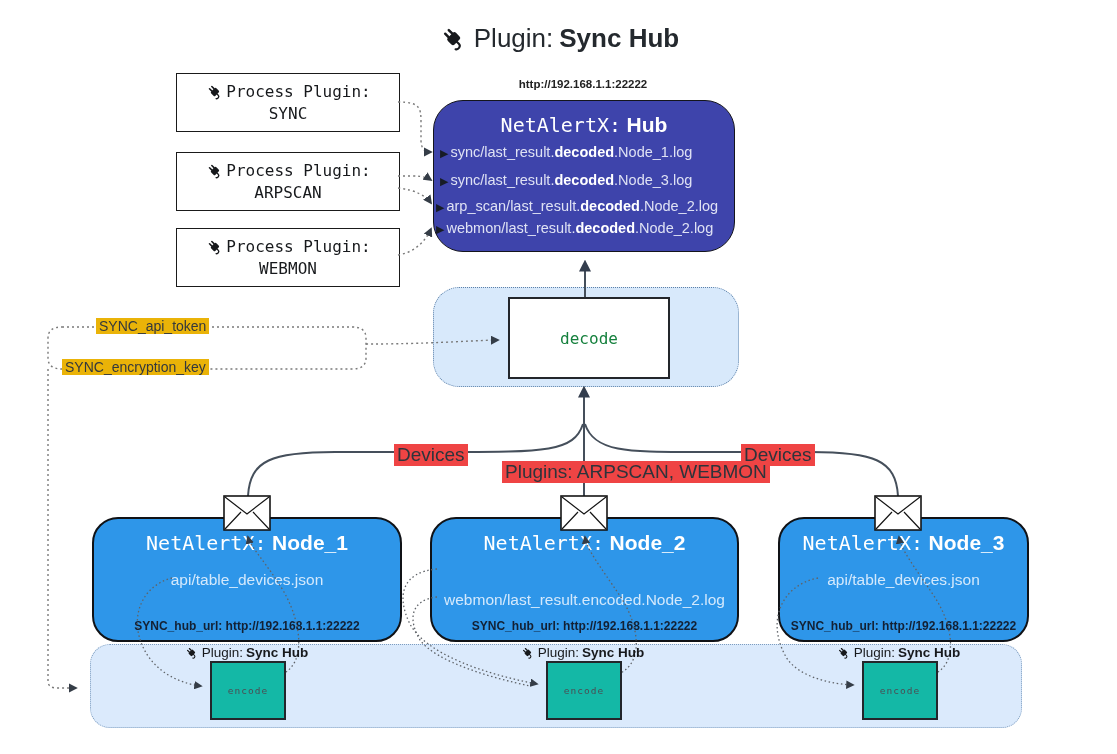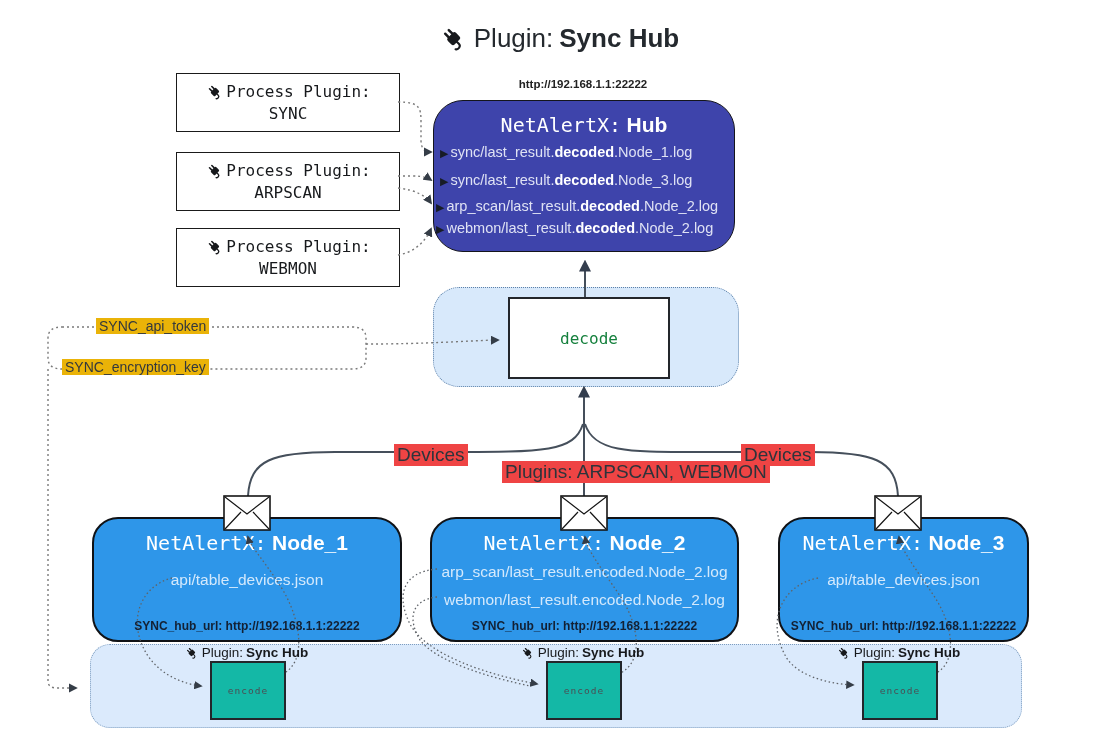--- a/index.html
+++ b/index.html
@@ -152,21 +152,20 @@
       <b>Node_1</b>
     </div>
     <div class="abs nfile" style="top:52px;">api/table_devices.json</div>
     <div class="abs nurl">SYNC_hub_url: http://192.168.1.1:22222</div>
   </div>
   <div class="abs node" style="left:430px;width:305px;">
     <div class="abs node-title">
       <span class="mono">NetAlertX:</span>
       <b>Node_2</b>
     </div>
-    <div class="abs nfile" style="top:44px;">arp_scan/last_result.encoded.Node_2.log</div>
     <div class="abs nfile" style="top:72px;">webmon/last_result.encoded.Node_2.log</div>
     <div class="abs nurl">SYNC_hub_url: http://192.168.1.1:22222</div>
   </div>
   <div class="abs node" style="left:778px;width:247px;">
     <div class="abs node-title">
       <span class="mono">NetAlertX:</span>
       <b>Node_3</b>
     </div>
     <div class="abs nfile" style="top:52px;">api/table_devices.json</div>
     <div class="abs nurl">SYNC_hub_url: http://192.168.1.1:22222</div>

